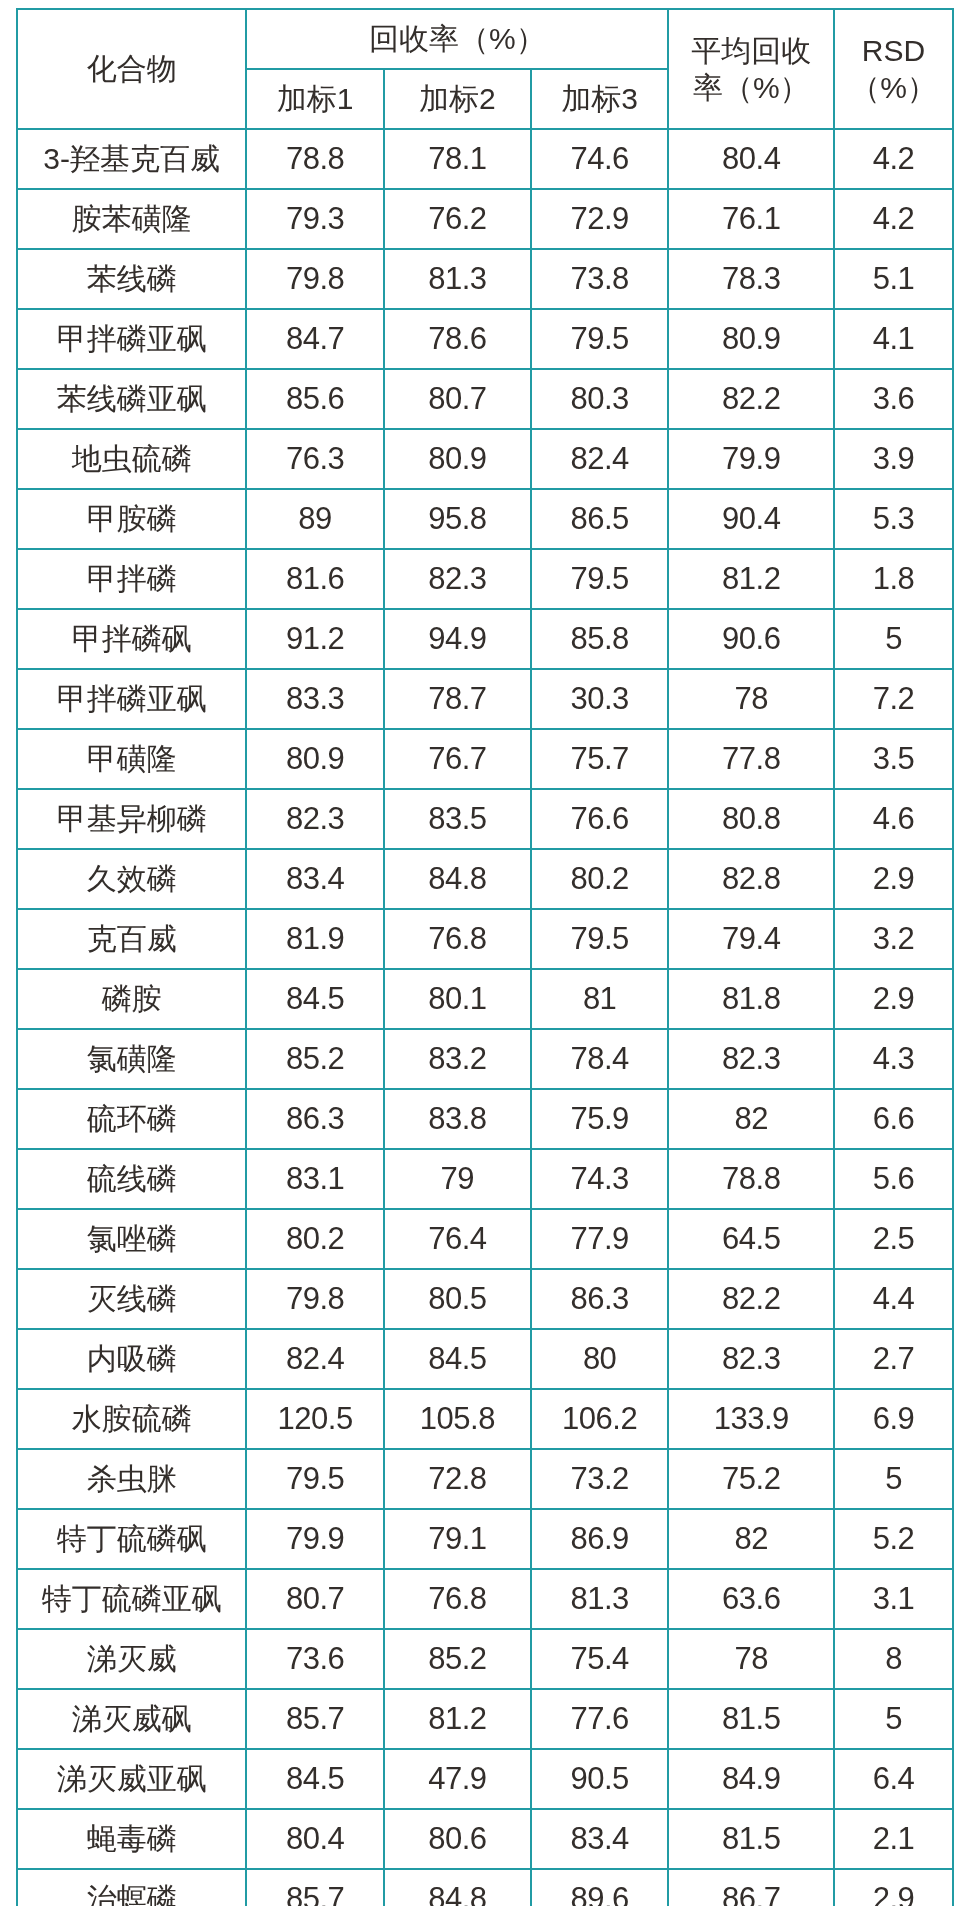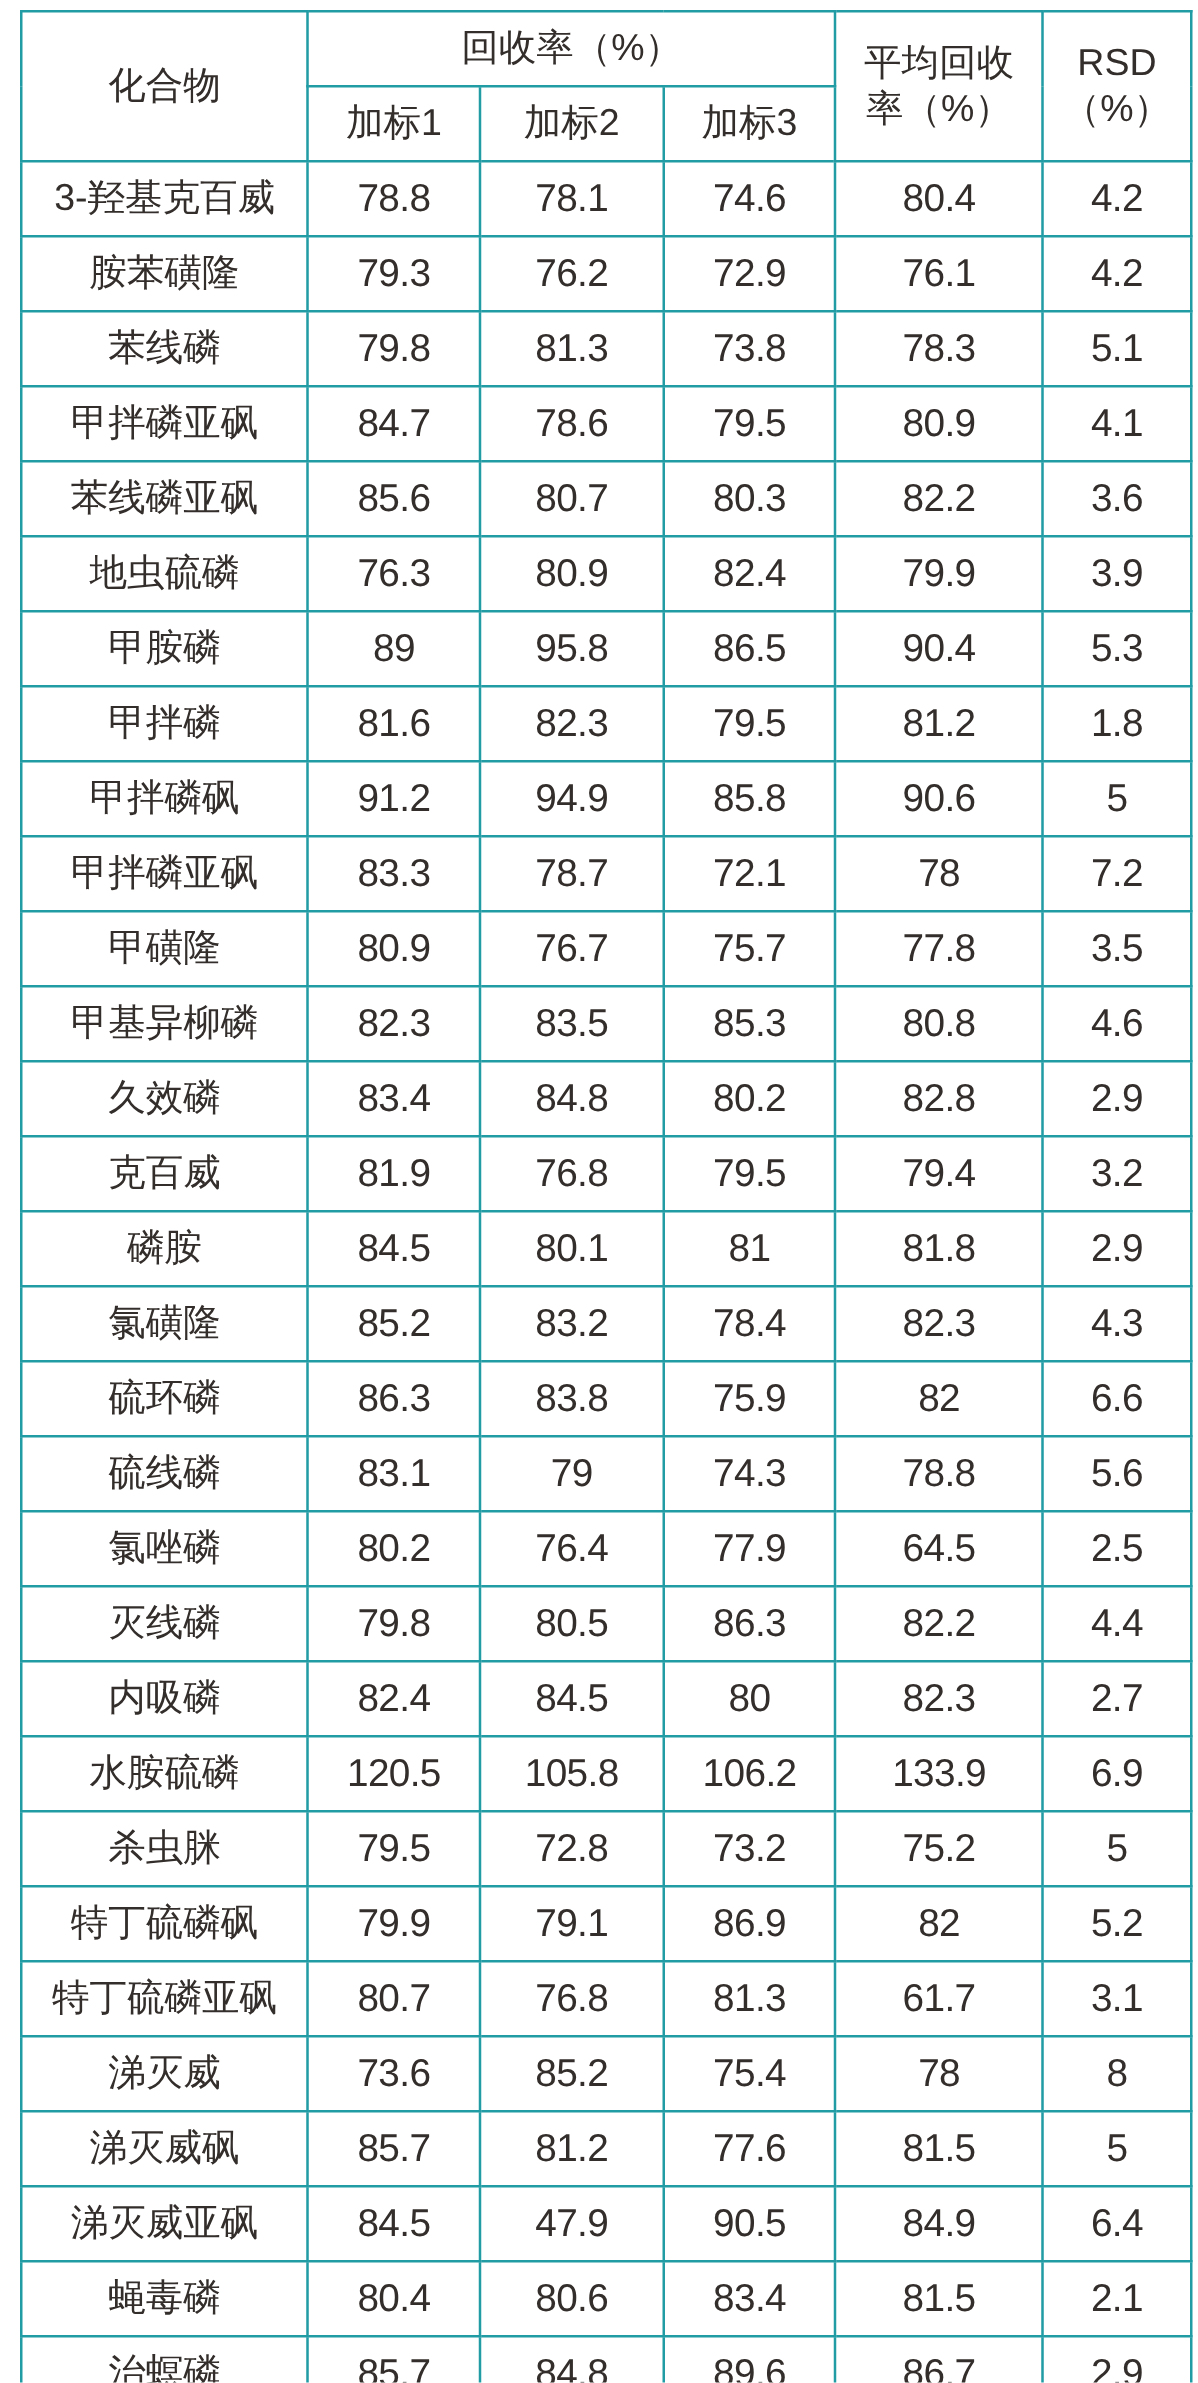--- a/index.html
+++ b/index.html
@@ -151,37 +151,37 @@
           <td class="num">91.2</td>
           <td class="num">94.9</td>
           <td class="num">85.8</td>
           <td class="num">90.6</td>
           <td class="num">5</td>
         </tr>
         <tr>
           <td>甲拌磷亚砜</td>
           <td class="num">83.3</td>
           <td class="num">78.7</td>
-          <td class="num">72.1</td>
+          <td class="num">30.3</td>
           <td class="num">78</td>
           <td class="num">7.2</td>
         </tr>
         <tr>
           <td>甲磺隆</td>
           <td class="num">80.9</td>
           <td class="num">76.7</td>
           <td class="num">75.7</td>
           <td class="num">77.8</td>
           <td class="num">3.5</td>
         </tr>
         <tr>
           <td>甲基异柳磷</td>
           <td class="num">82.3</td>
           <td class="num">83.5</td>
-          <td class="num">85.3</td>
+          <td class="num">76.6</td>
           <td class="num">80.8</td>
           <td class="num">4.6</td>
         </tr>
         <tr>
           <td>久效磷</td>
           <td class="num">83.4</td>
           <td class="num">84.8</td>
           <td class="num">80.2</td>
           <td class="num">82.8</td>
           <td class="num">2.9</td>
@@ -272,21 +272,21 @@
           <td class="num">79.1</td>
           <td class="num">86.9</td>
           <td class="num">82</td>
           <td class="num">5.2</td>
         </tr>
         <tr>
           <td>特丁硫磷亚砜</td>
           <td class="num">80.7</td>
           <td class="num">76.8</td>
           <td class="num">81.3</td>
-          <td class="num">61.7</td>
+          <td class="num">63.6</td>
           <td class="num">3.1</td>
         </tr>
         <tr>
           <td>涕灭威</td>
           <td class="num">73.6</td>
           <td class="num">85.2</td>
           <td class="num">75.4</td>
           <td class="num">78</td>
           <td class="num">8</td>
         </tr>

